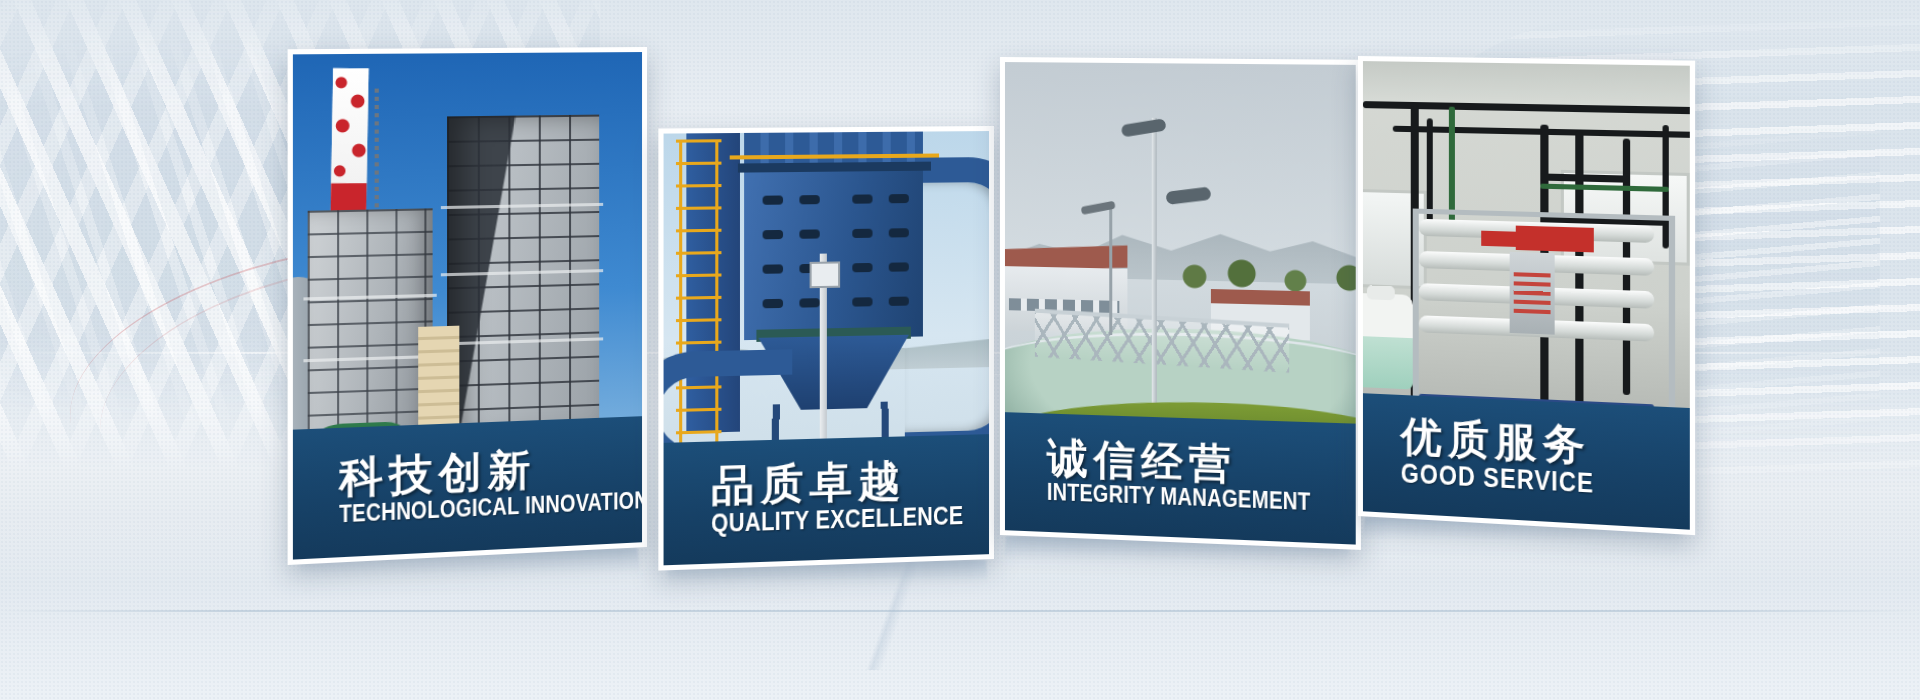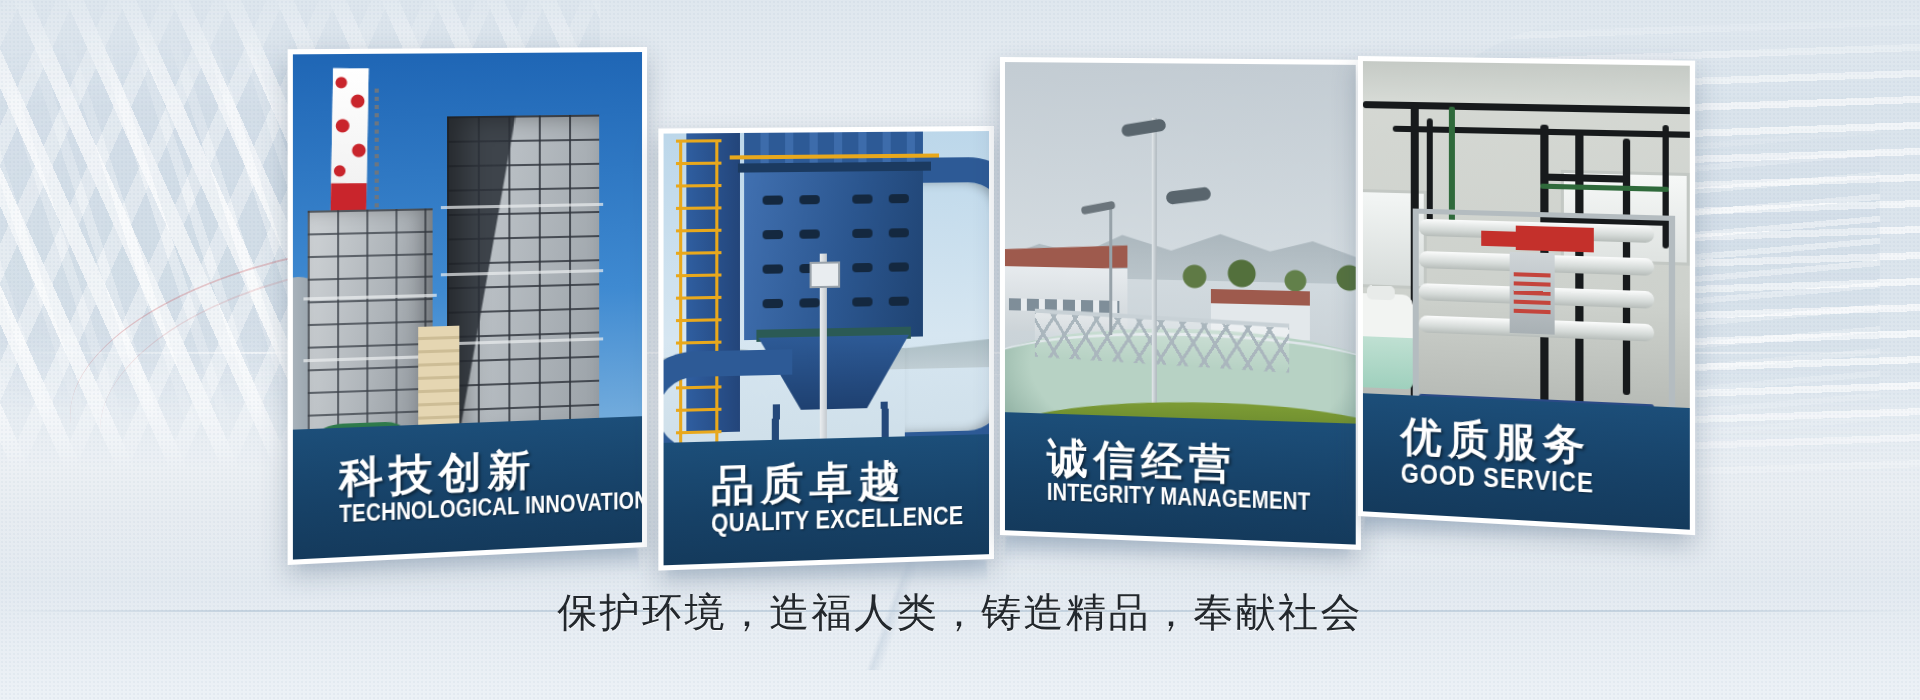--- a/index.html
+++ b/index.html
@@ -468,15 +468,14 @@
         </div>
         <div class="cap">
           <div class="cap-cn">优质服务</div>
           <div class="cap-en">GOOD SERVICE</div>
         </div>
       </div>
     </div>
 
   </div>
 
-  <div id="tagline">保护环境，造福人类，铸造精品，奉献社会</div>
 
 </div>
 
 </body></html>

